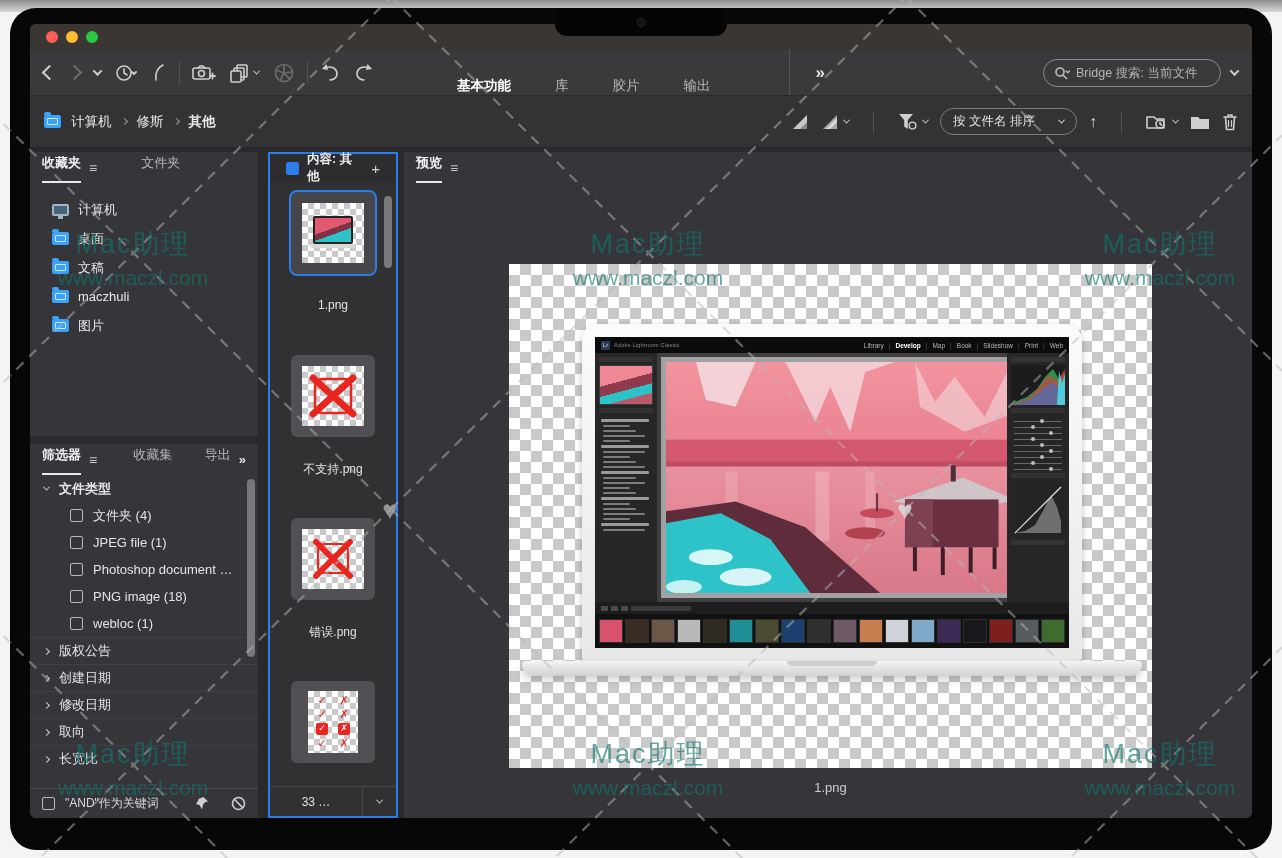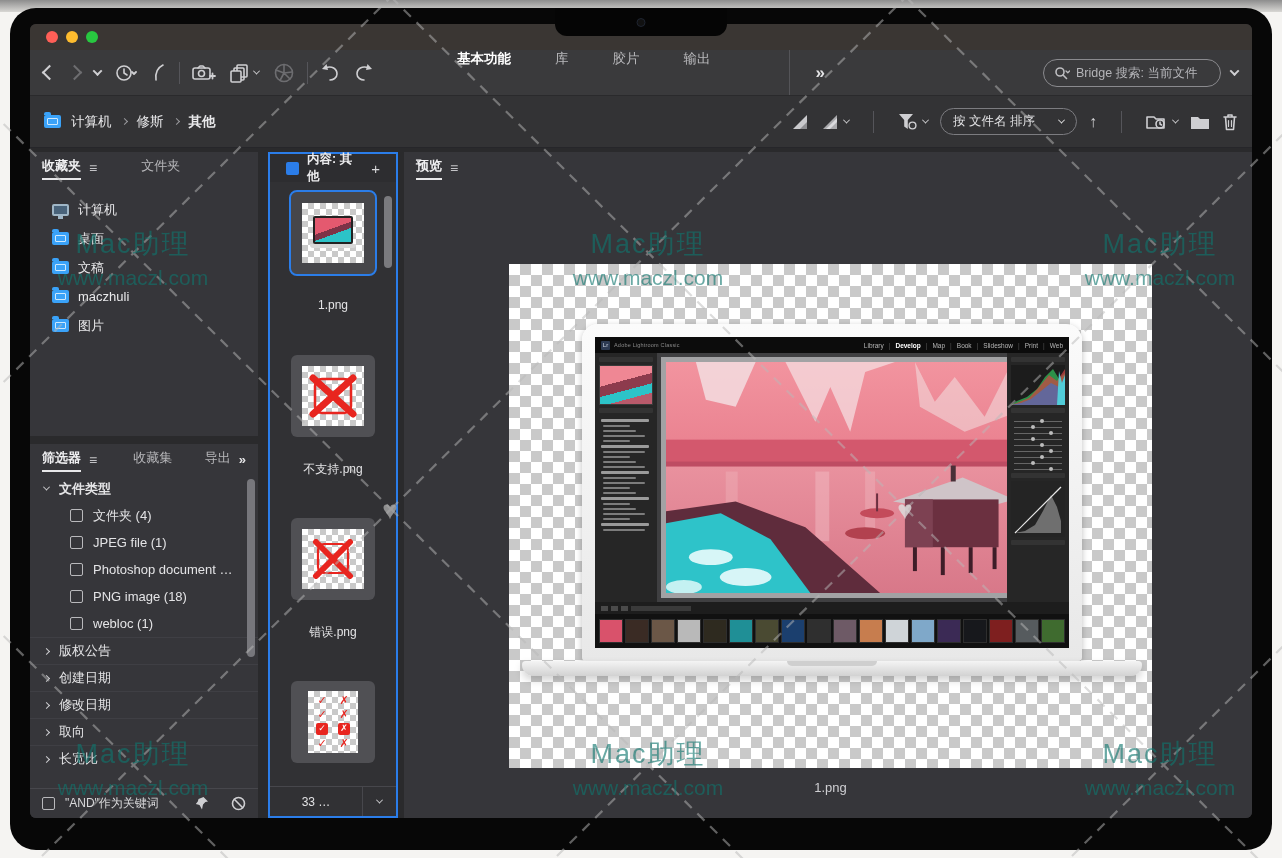--- a/index.html
+++ b/index.html
@@ -23,21 +23,21 @@
   .tool-group { display:flex; align-items:center; gap:14px; }
   .vdiv { width:1px; height:22px; background:#55555a; margin:0 12px; }
   .ibtn { display:flex; align-items:center; justify-content:center; color:#cfcfd2; cursor:default; }
   .ibtn.dim { color:#6d6d70; }
   .chev { display:inline-block; width:7px; height:7px; border-right:2px solid currentColor; border-bottom:2px solid currentColor; }
   .chev.down { transform:rotate(45deg) translate(-1px,-1px); }
   .chev.right { transform:rotate(-45deg); }
   .chev.left  { transform:rotate(135deg); }
   .chev.big { width:11px; height:11px; border-width:2.5px; }
   .chev.sm { width:5px; height:5px; border-width:1.5px; }
-  .tabs { position:absolute; left:50%; top:0; transform:translateX(-50%); height:100%; display:flex; align-items:flex-start; gap:44px; }
+  .tabs { position:absolute; left:50%; top:0; transform:translateX(-50%); height:100%; display:flex; align-items:flex-end; gap:44px; }
   .tab { font-size:13.5px; color:#b9b9bc; white-space:nowrap; }
   .tab.active { color:#ffffff; font-weight:bold; }
   .tab-overflow { margin-left:34px; padding-left:26px; border-left:1px solid #55555a; color:#e4e4e6; font-size:17px; font-weight:bold; height:100%; display:flex; align-items:center; }
   .searchwrap { margin-left:auto; display:flex; align-items:center; gap:10px; }
   .searchbox { display:flex; align-items:center; gap:6px; width:178px; height:28px; border:1px solid #8a8a8e; border-radius:15px; padding:0 10px; color:#bdbdc0; }
   .searchbox input { flex:1; min-width:0; background:transparent; border:none; outline:none; color:#c9c9cc; font-size:12.5px; font-family:inherit; }
   .searchbox input::placeholder { color:#b4b4b8; }
 
   
   .pathbar { height:52px; background:#333335; border-bottom:1px solid #26262a; display:flex; align-items:center; padding:0 14px; flex:none; }
@@ -46,21 +46,21 @@
   .crumb b { font-weight:bold; }
   .path-right { margin-left:auto; display:flex; align-items:center; gap:12px; color:#cfcfd2; }
   .sortsel { display:flex; align-items:center; gap:24px; border:1px solid #7c7c80; border-radius:14px; height:27px; padding:0 12px; font-size:12.5px; color:#e2e2e4; }
   .uparrow { font-size:16px; color:#d4d4d6; }
 
   
   .main { flex:1; display:flex; background:#2a2a2c; padding:4px 0 0 0; min-height:0; }
   .leftcol { width:228px; flex:none; display:flex; flex-direction:column; margin-right:10px; }
   .panel { background:#36363a; }
   .phead { height:31px; display:flex; align-items:center; gap:8px; padding:0 12px; font-size:13px; color:#b7b7ba; flex:none; }
-  .ptab { position:relative; padding-bottom:3px; white-space:nowrap;text-align:center; }
+  .ptab { position:relative; padding-bottom:9px; white-space:nowrap;text-align:center; }
   .ptab.active { color:#f0f0f2; font-weight:bold; }
   .ptab.active::after { content:""; position:absolute; left:0; right:0; bottom:-2px; height:2px; background:#e8e8ea; }
   .hamb { color:#c3c3c6; font-size:14px; margin-right:10px; }
 
   
   .fav { height:284px; flex:none; display:flex; flex-direction:column; margin-bottom:8px; }
   .favlist { flex:1; padding-top:12px; }
   .favitem { height:29px; display:flex; align-items:center; gap:9px; padding:0 0 0 22px; font-size:13px; color:#e9e9eb; }
   .fold { position:relative; width:17px; height:13px; background:#3aa2f8; border-radius:2px; flex:none; }
   .fold::before { content:""; position:absolute; top:-3px; left:0; width:7px; height:3px; background:#3aa2f8; border-radius:2px 2px 0 0; }

